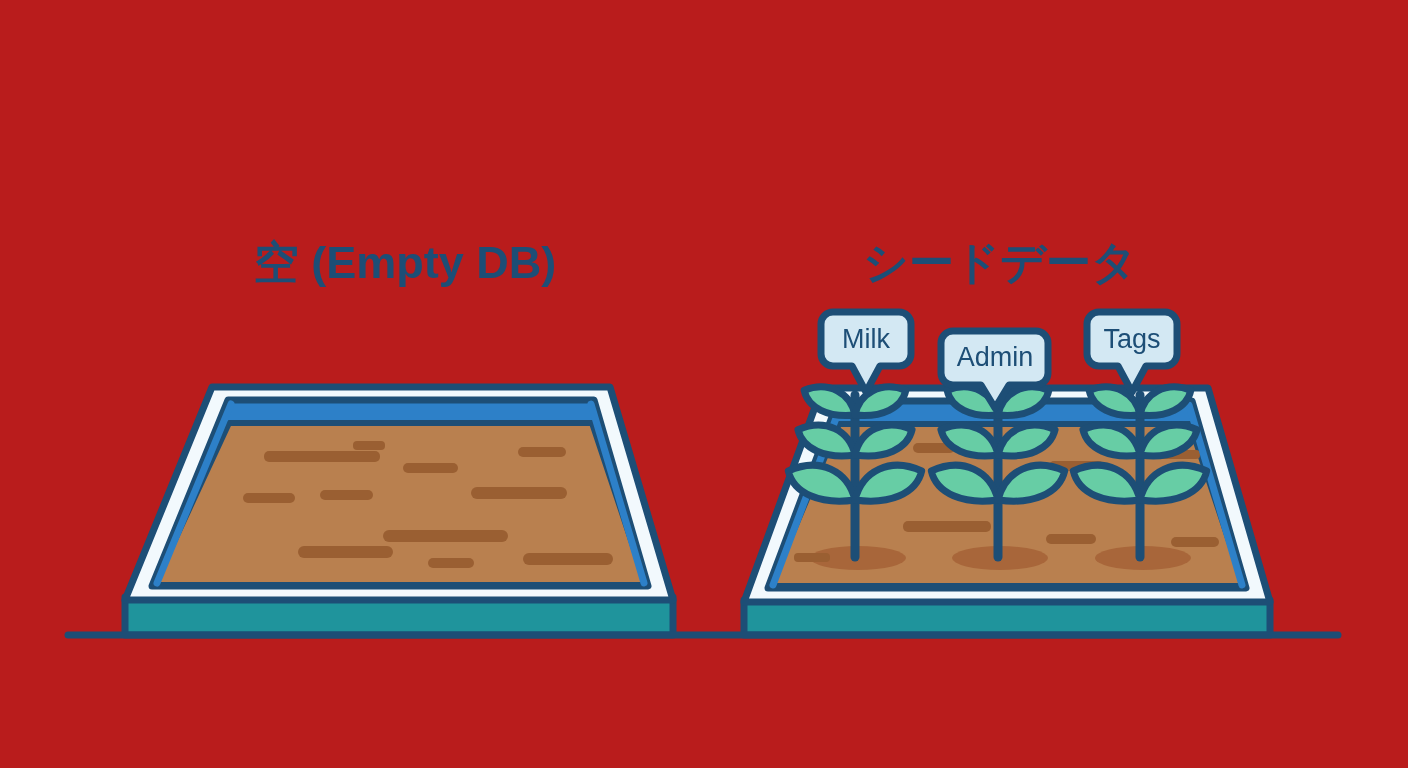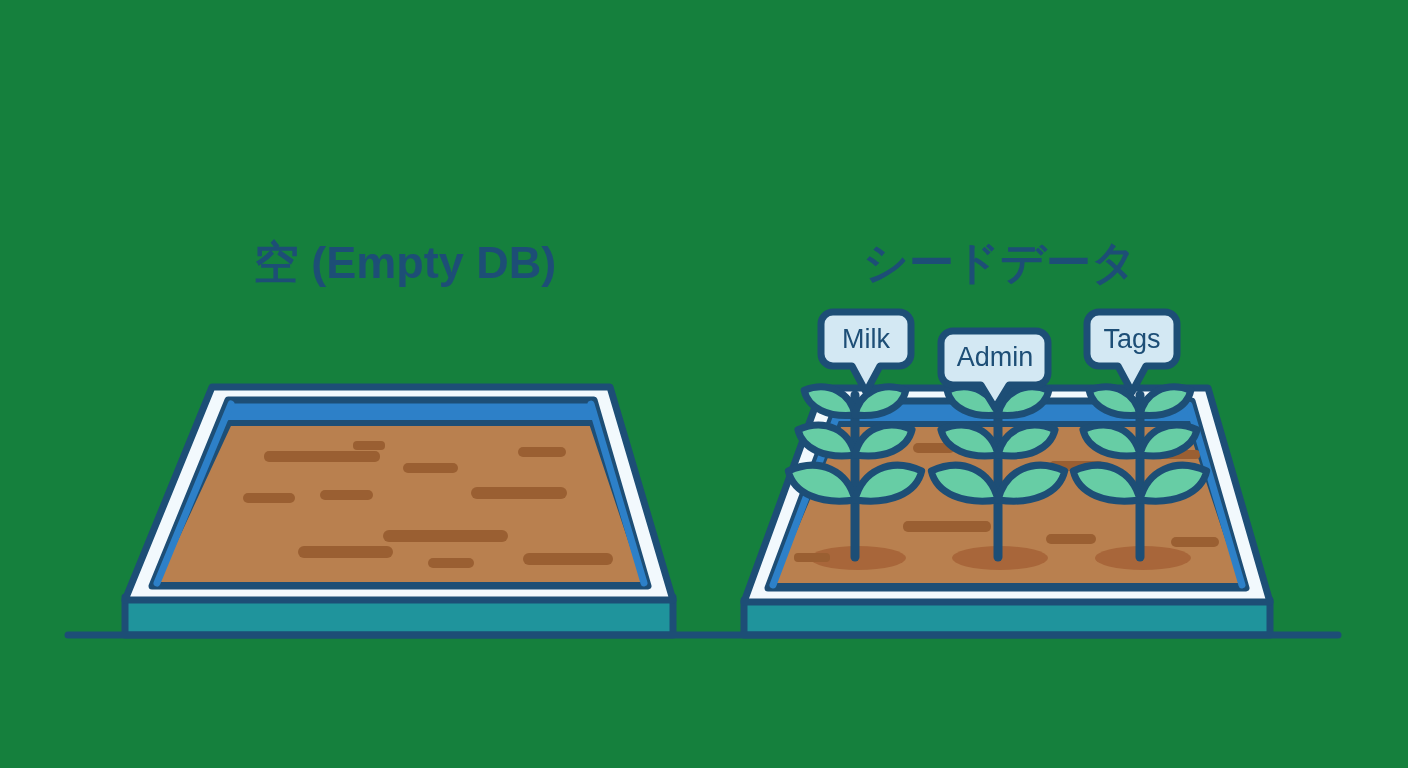--- a/index.html
+++ b/index.html
@@ -10,21 +10,21 @@
   body {
     width: 1408px;
     height: 768px;
     overflow: hidden;
     font-family: "Liberation Sans", sans-serif;
   }
   #stage {
     position: relative;
     width: 1408px;
     height: 768px;
-    background: #15803d;
+    background: #b91c1c;
   }
   #scene {
     display: block;
     width: 1408px;
     height: 768px;
   }
   .panel-title {
     font-family: "Liberation Sans", sans-serif;
     font-weight: bold;
     font-size: 45px;

